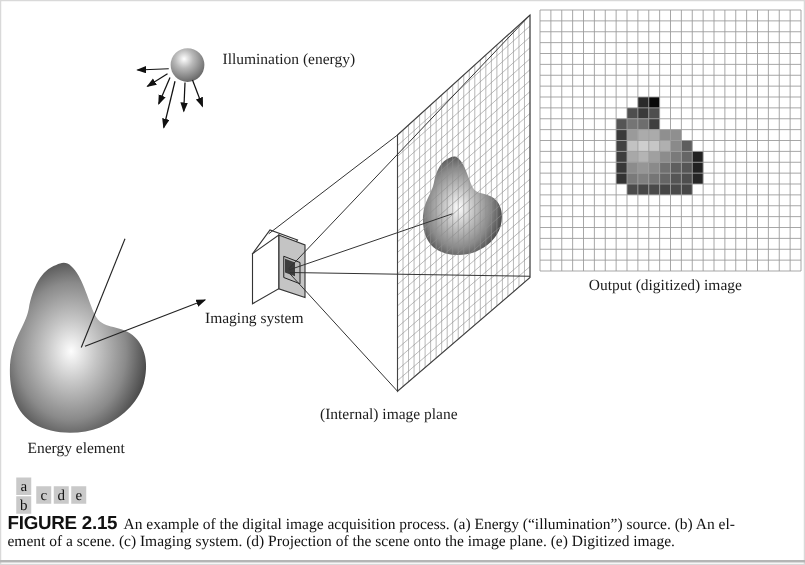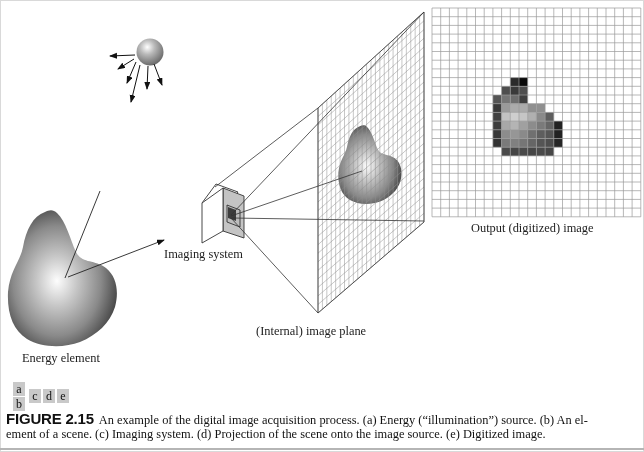--- a/index.html
+++ b/index.html
@@ -247,29 +247,30 @@
         <line x1="432" y1="182" x2="640.8" y2="182" stroke="#9a9a9a" stroke-width="0.7"></line>
         <line x1="432" y1="190.7" x2="640.8" y2="190.7" stroke="#9a9a9a" stroke-width="0.7"></line>
         <line x1="432" y1="199.39999999999998" x2="640.8" y2="199.39999999999998" stroke="#9a9a9a" stroke-width="0.7"></line>
         <line x1="432" y1="208.1" x2="640.8" y2="208.1" stroke="#9a9a9a" stroke-width="0.7"></line>
         <line x1="432" y1="216.79999999999998" x2="640.8" y2="216.79999999999998" stroke="#9a9a9a" stroke-width="0.7"></line>
       </g>
   </g>
 </svg>
 
 <div class="fig-label" style="left:178px;top:40px;">
+  <div>Illumination (energy)</div>
 </div>
 <div class="fig-label" style="left:164px;top:247px;">Imaging system</div>
 <div class="fig-label" style="left:256px;top:324px;">(Internal) image plane</div>
 <div class="fig-label" style="left:22px;top:351px;">Energy element</div>
 <div class="fig-label" style="left:471px;top:221px;">Output (digitized) image</div>
 
 <div class="panel-key" style="left:13px;top:382px;">a</div>
 <div class="panel-key" style="left:13px;top:397px;">b</div>
 <div class="panel-key" style="left:29px;top:389px;">c</div>
 <div class="panel-key" style="left:43px;top:389px;">d</div>
 <div class="panel-key" style="left:57px;top:389px;">e</div>
 
 <div class="caption">
   <span class="cap-label">FIGURE 2.15</span><span>An example of the digital image acquisition process. (a) Energy (“illumination”) source. (b) An el-</span><br>
-  <span>ement of a scene. (c) Imaging system. (d) Projection of the scene onto the image source. (e) Digitized image.</span>
+  <span>ement of a scene. (c) Imaging system. (d) Projection of the scene onto the image plane. (e) Digitized image.</span>
 </div>
 <div class="bottom-rule"></div>
 
 </body></html>

